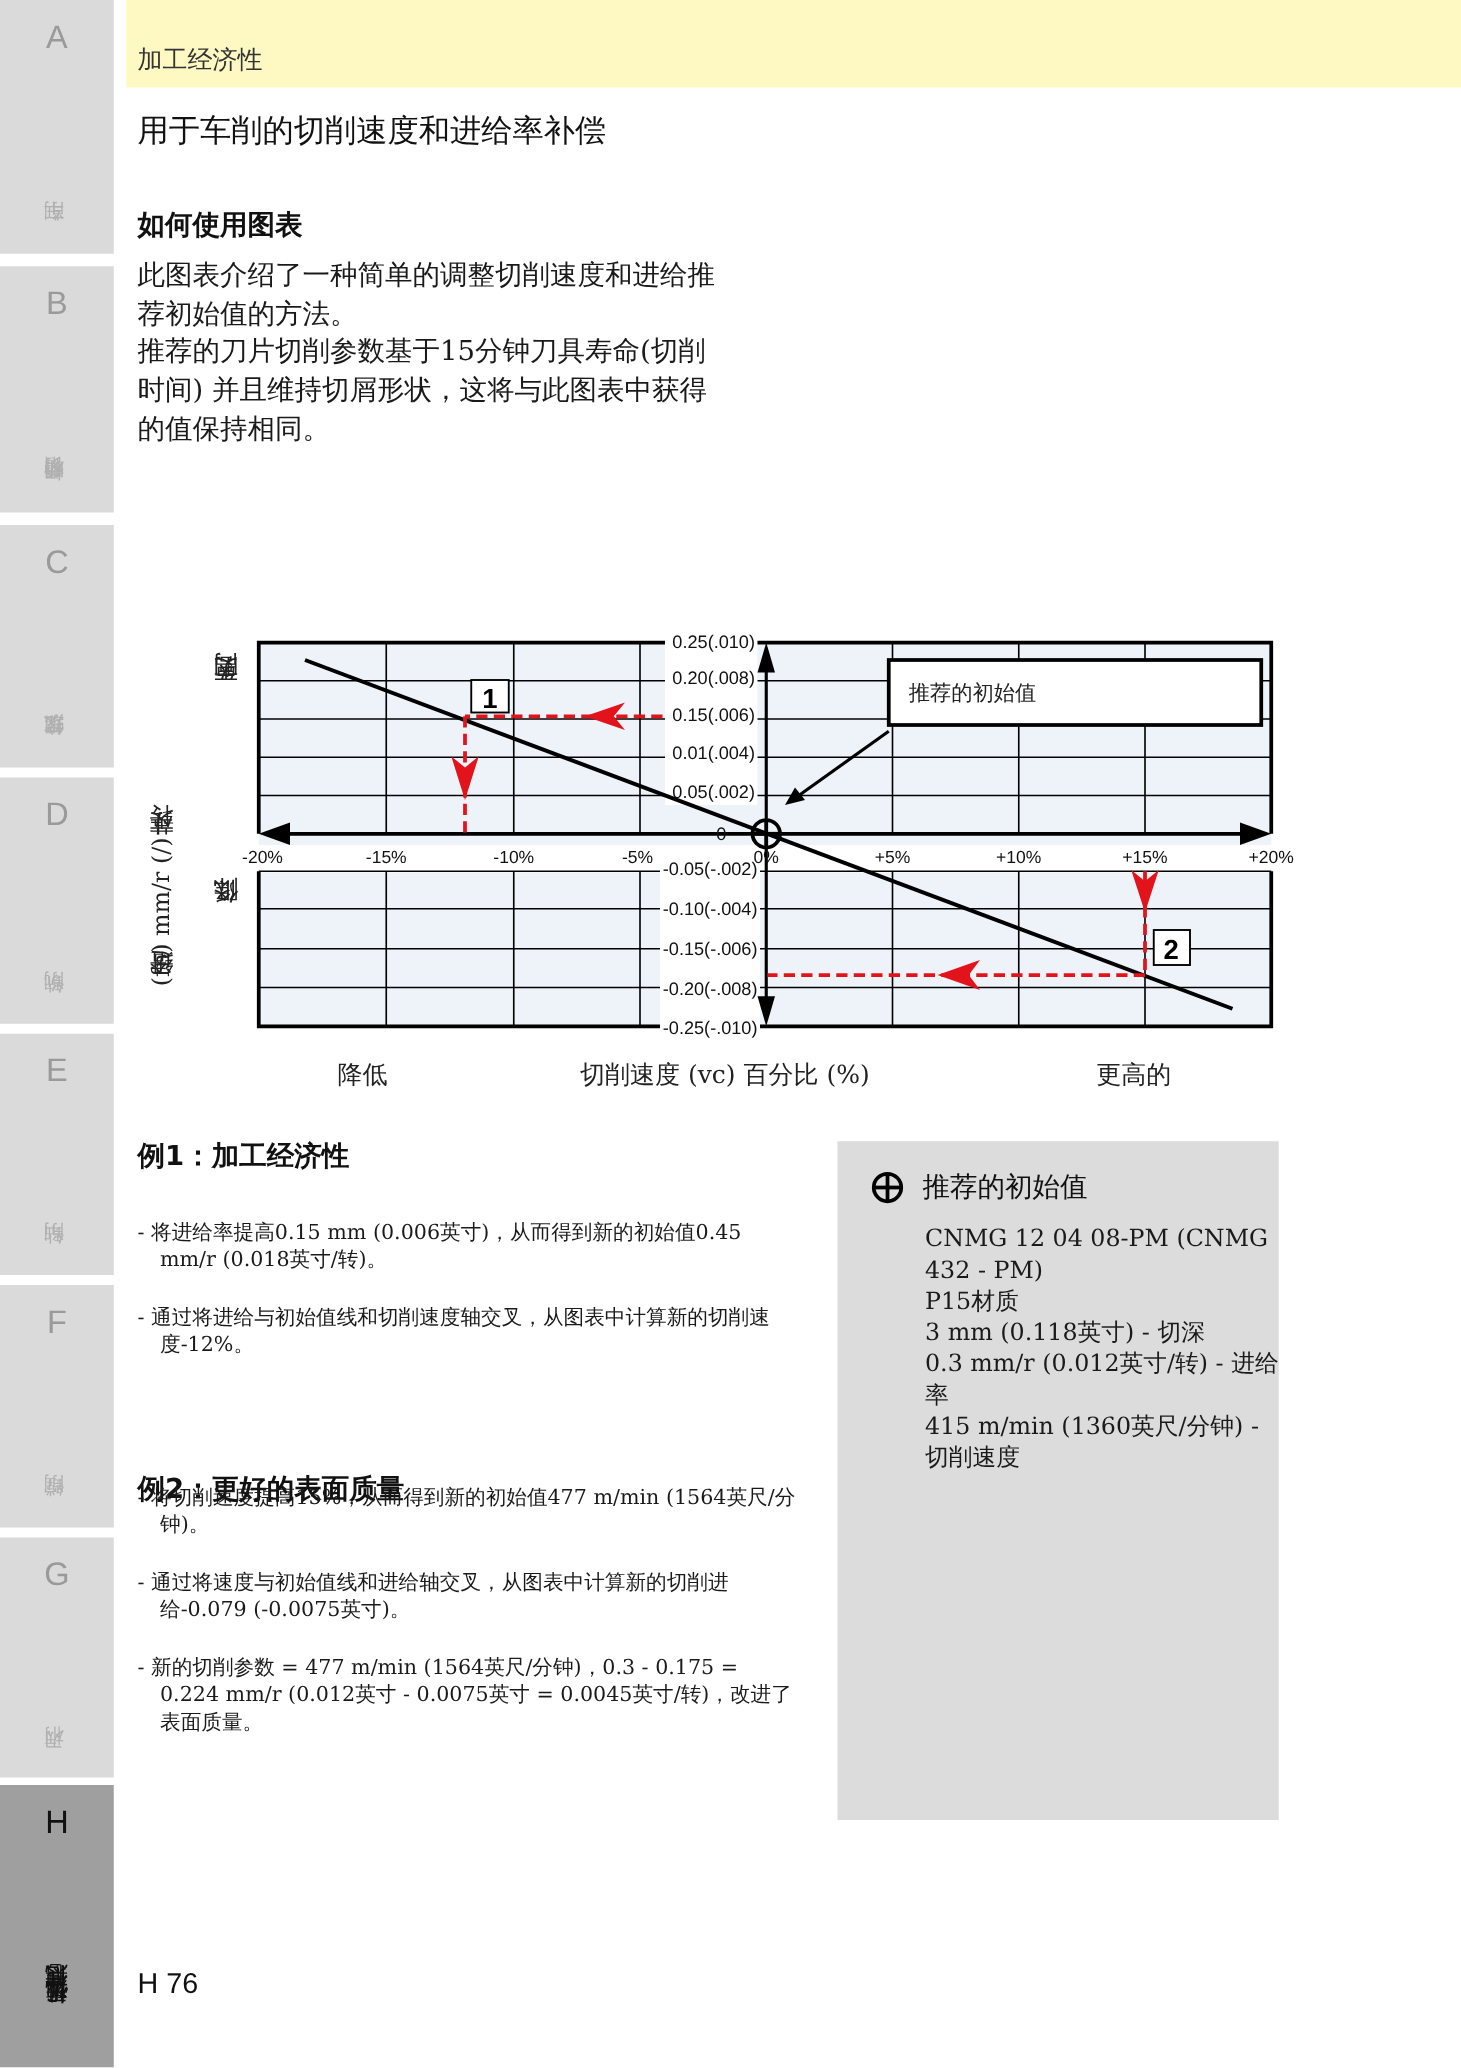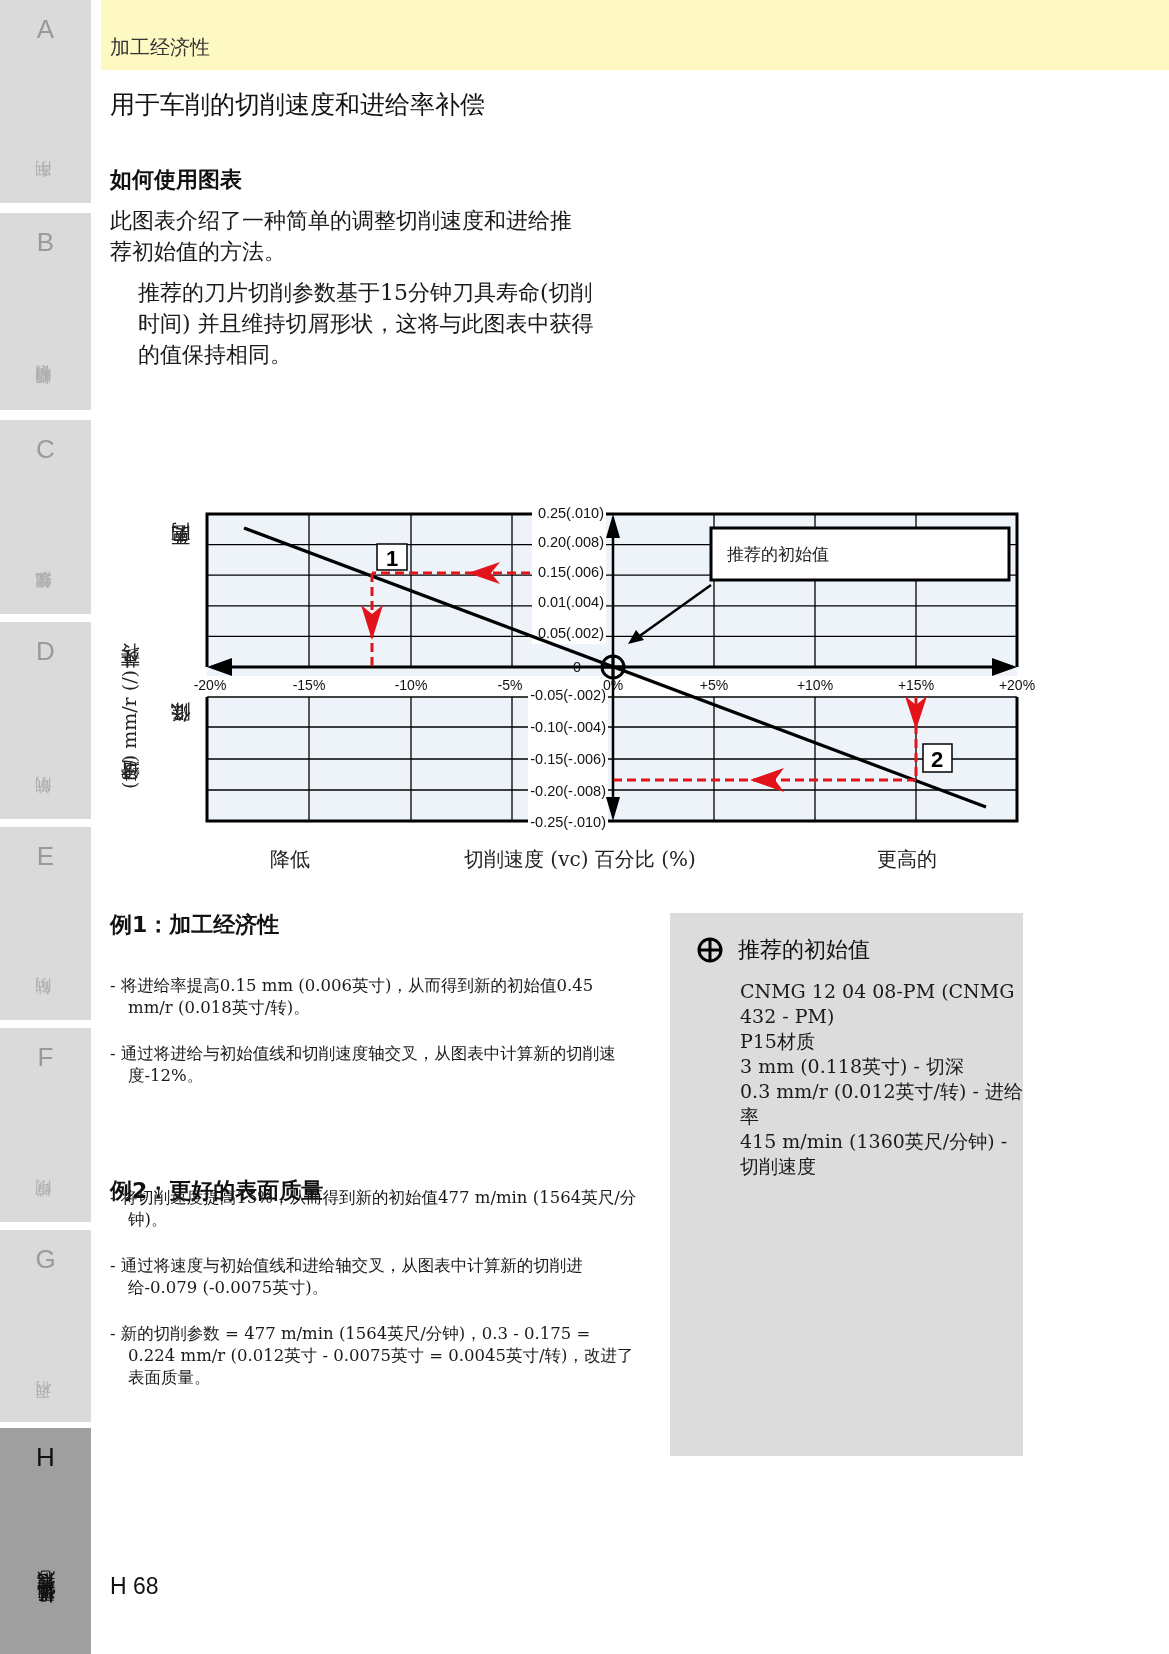--- a/index.html
+++ b/index.html
@@ -18,21 +18,21 @@
   .tab.active .vlabel { color: #111; font-size: 18px; left: 36px; }
 
   
   .header-band { position: absolute; left: 101px; top: 0; width: 1068px; height: 70px; background: #fef9c3; }
   .header-band .section { position: absolute; left: 9px; top: 34px; font-family: "DejaVu Serif", serif; font-size: 20px; color: #333; }
 
   .page-title { position: absolute; left: 110px; top: 88px; font-size: 25px; font-weight: normal; color: #111; }
   .sub-title { position: absolute; left: 110px; top: 165px; font-size: 22px; color: #111; }
   .para { position: absolute; left: 110px; font-family: "DejaVu Serif", serif; font-size: 22px; line-height: 31px; color: #1a1a1a; width: 470px; }
   .para.p1 { top: 205px; }
-  .para.p2 { top: 277px; margin-left: 28px; }
+  .para.p2 { top: 266px; }
 
   
   .chart { position: absolute; left: 0; top: 0; width: 1169px; height: 920px; pointer-events: none; }
   .chart text { font-family: "Liberation Sans", sans-serif; }
   .axis-cap { position: absolute; font-family: "DejaVu Serif", serif; font-size: 20px; color: #222; }
 
   
   .ex-title { position: absolute; left: 110px; font-size: 22px; color: #111; }
   .ex-list { position: absolute; left: 110px; width: 560px; list-style: none;
     font-family: "DejaVu Serif", serif; font-size: 16.5px; line-height: 22px; color: #1a1a1a; }
@@ -235,13 +235,13 @@
   </div>
   <div class="info-lines">
     <div>CNMG 12 04 08-PM (CNMG 432 - PM)</div>
     <div>P15材质</div>
     <div>3 mm (0.118英寸) - 切深</div>
     <div>0.3 mm/r (0.012英寸/转) - 进给率</div>
     <div>415 m/min (1360英尺/分钟) - 切削速度</div>
   </div>
 </div>
 
-<div class="page-no">H 68</div>
+<div class="page-no">H 76</div>
 
 </body></html>

